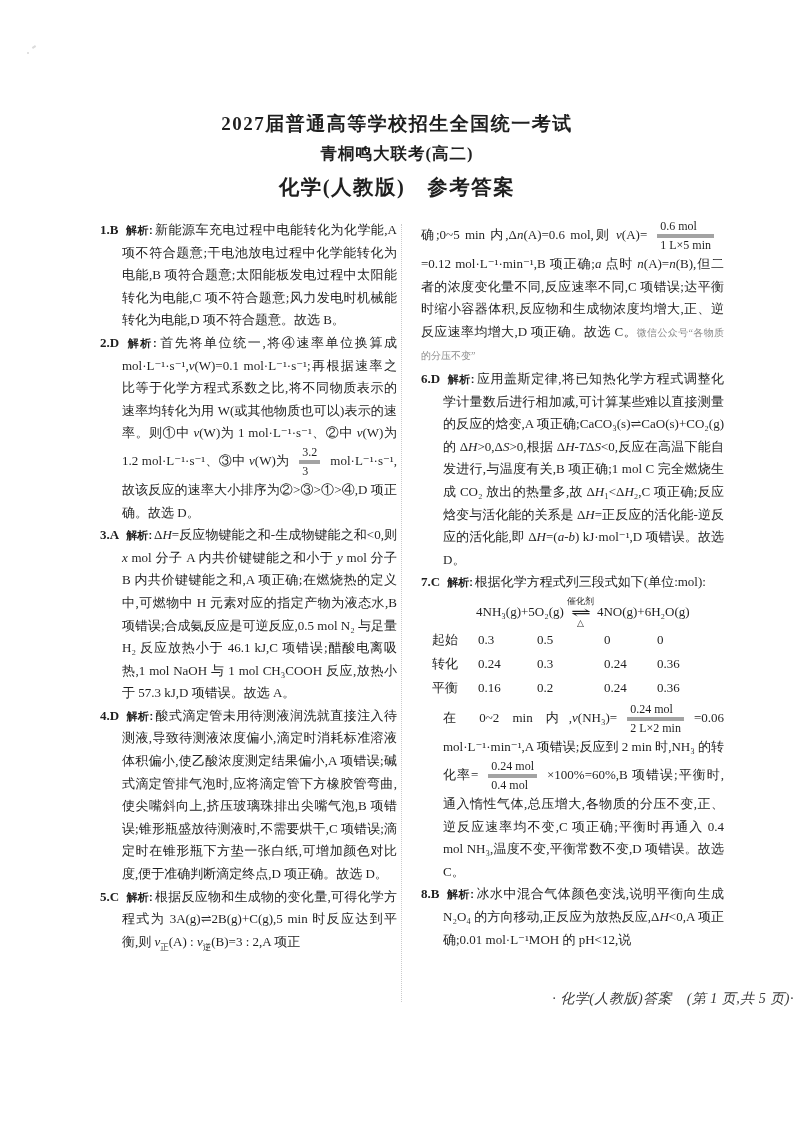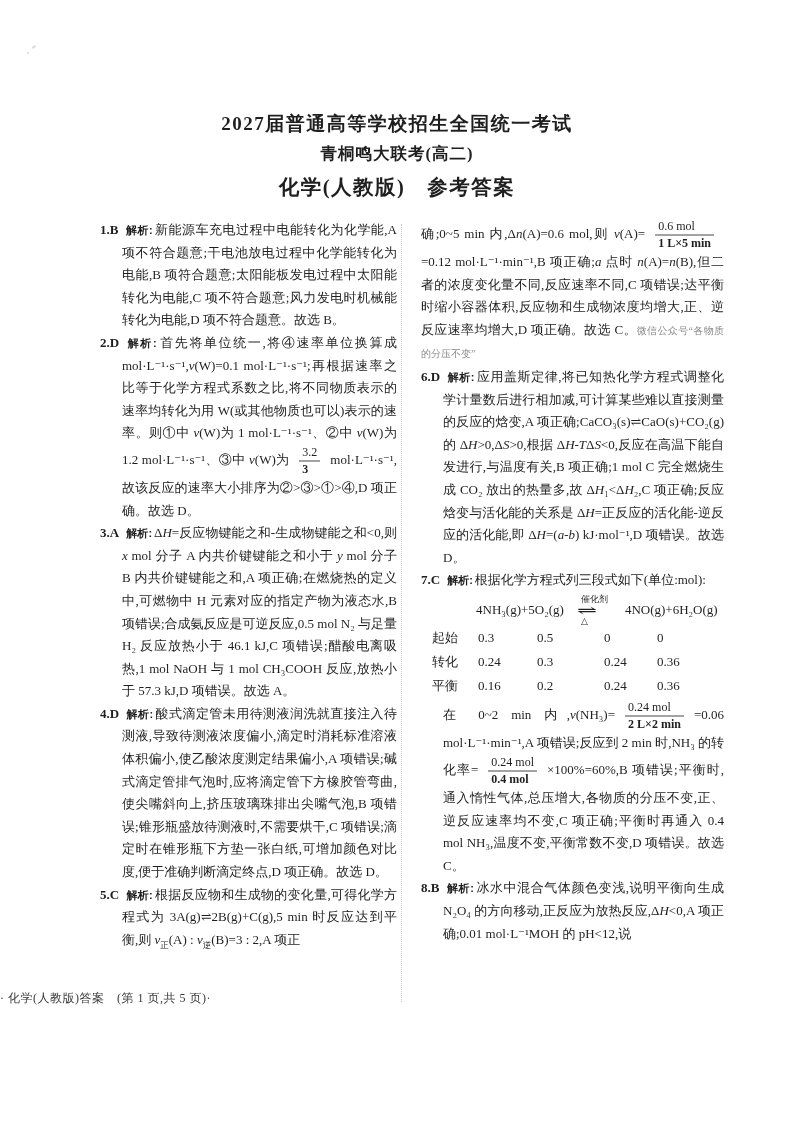--- a/index.html
+++ b/index.html
@@ -19,32 +19,32 @@
   .cont{padding-left:0;text-indent:0;}
   .qnum{font-weight:bold;margin-right:7px;}
   .qlabel{font-family:"Liberation Sans","DejaVu Sans",sans-serif;font-weight:bold;margin-right:2px;font-size:11px;}
   .qbody i{font-style:italic;}
   sub{font-size:8.5px;}
   .wm{font-size:10px;color:#8a8a8a;letter-spacing:0;}
   
   .frac{display:inline-flex;flex-direction:column;text-align:left;vertical-align:middle;
         line-height:1.25;font-size:12px;margin:0 10px;text-indent:0;}
   .frac .fn{padding:0 3px;}
-  .frac .fd{border-top:2px solid #a3a3a3;padding:0 3px;font-weight:bold;}
+  .frac .fd{border-top:4px solid #a3a3a3;padding:0 3px;}
   
   .tlt{margin:3px 0 2px -11px;text-indent:0;}
   .tlt-eq{margin-left:44px;white-space:nowrap;line-height:30px;font-size:13px;}
-  .cat-arrow{display:inline-flex;flex-direction:column;align-items:flex-start;vertical-align:middle;margin:0 17px;line-height:1;text-indent:0;}
+  .cat-arrow{display:inline-flex;flex-direction:column;align-items:center;vertical-align:middle;margin:0 3px;line-height:1;text-indent:0;}
   .cat-arrow .cat{font-size:9px;line-height:1.1;}
   .cat-arrow .arr{font-size:14px;line-height:.8;transform:scaleX(1.7);}
   .cat-arrow .tri{font-size:9px;line-height:1.1;}
   .tlt-grid{display:grid;grid-template-columns:46px 59px 67px 53px auto;line-height:24px;}
   
-  .ftr{position:absolute;left:0;right:0;top:990px;text-align:left;font-size:12px;color:#3a3a3a;
-       letter-spacing:.5px;}
+  .ftr{position:absolute;left:0;right:0;top:990px;text-align:right;font-size:14px;color:#3a3a3a;
+       font-style:italic;letter-spacing:.5px;}
   
   .artifact{position:absolute;left:27px;top:46px;width:9px;height:10px;opacity:.35;}
   .artifact:before{content:"";position:absolute;left:5px;top:0;width:4px;height:2px;background:#9a9a9a;transform:rotate(-35deg);}
   .artifact:after{content:"";position:absolute;left:0;top:6px;width:2px;height:2px;background:#ababab;}
 </style>
 </head>
 <body>
 
 <div class="page">
 

